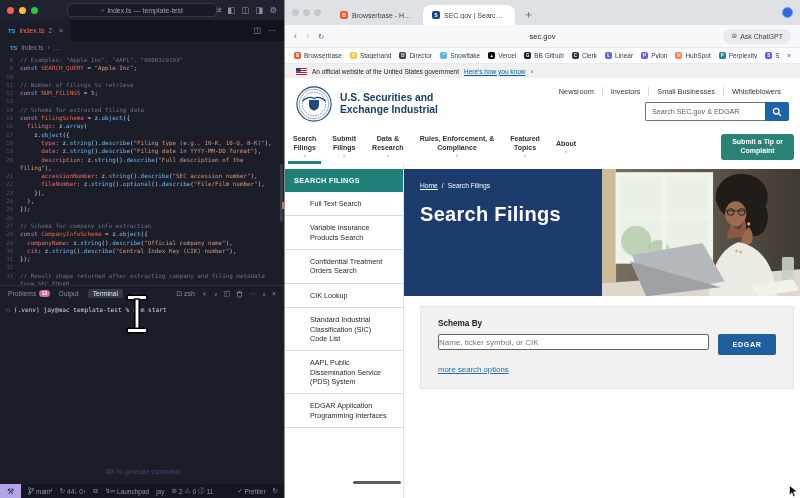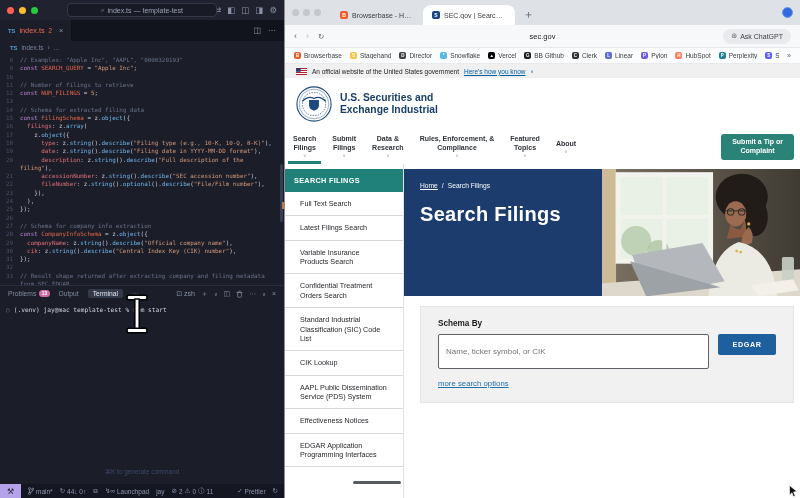--- a/index.html
+++ b/index.html
@@ -81,36 +81,36 @@
   .sec-search::placeholder{color:#5c6064}
   .sec-search-btn{width:24px;height:19px;background:#1e63a5;border:none;border-radius:0 2px 2px 0;display:flex;align-items:center;justify-content:center}
   .sec-nav{height:34px;display:flex;align-items:center;background:#fff;padding:0 6px 0 0}
   .nitem{text-align:center;font-size:7px;font-weight:bold;color:#2e3338;white-space:pre-line;line-height:1.2;padding:0 8px;height:100%;display:flex;flex-direction:column;align-items:center;justify-content:center;gap:1px;position:relative}
   .nitem .chev{font-size:4.5px;color:#9aa0a6;font-weight:normal}
   .nitem.active::after{content:"";position:absolute;left:3px;right:3px;bottom:0;height:3px;background:#20817a}
   .tip-btn{margin-left:auto;background:#2a8376;color:#fff;font-size:7px;font-weight:bold;text-align:center;white-space:pre-line;line-height:1.25;padding:4px 11px;border-radius:3px;border:none}
   .sec-content{display:flex;height:334px}
   .sec-sidebar{width:119px;flex:0 0 119px;padding-top:5px;border-right:1px solid #e2e2e2;position:relative;background:#fff}
   .sheader{background:#20817a;color:#fff;font-weight:bold;font-size:7.3px;letter-spacing:.3px;padding:7px 9px}
-  .sitem{font-size:7.2px;color:#24272b;padding:7px 16px 7px 15px;border-bottom:1px solid #d6d8da;line-height:1.3}
+  .sitem{font-size:7.2px;color:#24272b;padding:7px 16px 7px 25px;border-bottom:1px solid #d6d8da;line-height:1.3}
   .side-scroll{position:absolute;right:2px;bottom:14px;width:48px;height:3.5px;background:#5a5d60;border-radius:2px}
   .sec-main{flex:1;padding-top:5px;background:#fff;position:relative;overflow:hidden}
   .hero{display:flex;height:127px}
   .hero-left{width:198px;flex:0 0 198px;background:#1b3c6c;color:#fff;padding:13px 0 0 16px}
   .hero-bc{font-size:6.7px;display:flex;gap:4px;align-items:center}
   .hero-bc .home{text-decoration:underline}
   .hero-title{margin-top:14px;font-size:20px;font-weight:bold;letter-spacing:.3px}
   .hero-img{flex:1;overflow:hidden}
   .hero-img svg{display:block;width:100%;height:100%}
   .intro{margin:26px 16px 0;font-size:9.2px;line-height:1.5;color:#191919;width:370px}
   .cs-heading{margin:18px 16px 0;font-size:13px;color:#101010;letter-spacing:.2px;font-weight:bold}
   .cs-card{margin:10px 6px 0 16px;background:#f1f1f1;border:1px solid #e4e4e4;padding:12px 17px 12px}
   .cs-label{font-size:8.2px;font-weight:bold;color:#1b1b1b}
   .cs-row{display:flex;margin-top:6px;gap:9px}
-  .cs-input{flex:1;height:35px;border:1.5px solid #5f6368;border-radius:2px;font-size:8px;padding:0 7px;background:#fff;font-family:"Liberation Sans",sans-serif}
+  .cs-input{flex:1;height:16px;border:1.5px solid #5f6368;border-radius:2px;font-size:8px;padding:0 0;background:#fff;font-family:"Liberation Sans",sans-serif}
   .cs-input::placeholder{color:#757575}
   .cs-btn{width:58px;height:21px;background:#1e5f9e;color:#fff;font-size:7.2px;font-weight:bold;border:none;border-radius:2px;letter-spacing:.6px}
   .cs-link{display:inline-block;margin-top:10px;font-size:7.8px;color:#2470a8;text-decoration:underline}
   .cursor-arrow{position:absolute;right:2px;bottom:1px;width:9px;height:12px}
 </style>
 </head>
 <body>
 
 <div id="app">
 
@@ -484,20 +484,41 @@
     <div class="sec-header">
       <svg width="36" height="36" viewBox="0 0 40 40">
         <circle cx="20" cy="20" r="19" fill="#fff" stroke="#1c4a7e" stroke-width="1.2"></circle>
         <circle cx="20" cy="20" r="16.5" fill="none" stroke="#1c4a7e" stroke-width="0.5"></circle>
         <circle cx="20" cy="20" r="13" fill="none" stroke="#1c4a7e" stroke-width="0.8" stroke-dasharray="1.6,1.3"></circle>
         <path d="M14.5 15.5 h11 v6 q0 4.5 -5.5 6 q-5.5 -1.5 -5.5 -6 z" fill="#1c4a7e"></path>
         <path d="M7 17 q7 -7 13 -3 q6 -4 13 3" fill="none" stroke="#1c4a7e" stroke-width="1.4"></path>
       </svg>
       <div class="agency">U.S. Securities and
 Exchange Industrial</div>
+      <div class="hdr-right">
+        <div class="topnav">
+
+            <span class="tn">Newsroom</span>
+
+            <span class="tn">Investors</span>
+
+            <span class="tn">Small Businesses</span>
+
+            <span class="tn">Whistleblowers</span>
+          </div>
+        <div class="searchrow">
+          <input class="sec-search" placeholder="Search SEC.gov &amp; EDGAR" style="">
+          <button class="sec-search-btn">
+            <svg width="10" height="10" viewBox="0 0 10 10">
+                <circle cx="4.2" cy="4.2" r="2.8" fill="none" stroke="#fff" stroke-width="1.3"></circle>
+                <line x1="6.4" y1="6.4" x2="9" y2="9" stroke="#fff" stroke-width="1.3"></line>
+              </svg>
+          </button>
+        </div>
+      </div>
     </div>
 
     <div class="sec-nav">
       <span style="display:flex;height:100%">
 
           <span class="nitem active">
             <span>Search
 Filings</span>
             <span class="chev">∨</span>
           </span>
@@ -535,34 +556,32 @@
 Complaint</button>
     </div>
 
     <div class="sec-content">
       <div class="sec-sidebar">
         <div class="sheader">SEARCH FILINGS</div>
         <div>
 
             <div class="sitem">Full Text Search</div>
 
-            <div class="sitem">Latest Filings Search</div>
 
 
             <div class="sitem">Variable Insurance Products Search</div>
 
             <div class="sitem">Confidential Treatment Orders Search</div>
 
+            <div class="sitem">CIK Lookup</div>
+
             <div class="sitem">Standard Industrial Classification (SIC) Code List</div>
 
-            <div class="sitem">CIK Lookup</div>
-
             <div class="sitem">AAPL Public Dissemination Service (PDS) System</div>
 
-            <div class="sitem">Effectiveness Notices</div>
 
             <div class="sitem">EDGAR Application Programming Interfaces</div>
 
           </div>
         <div class="side-scroll"></div>
       </div>
 
       <div class="sec-main">
         <div class="hero">
           <div class="hero-left">

